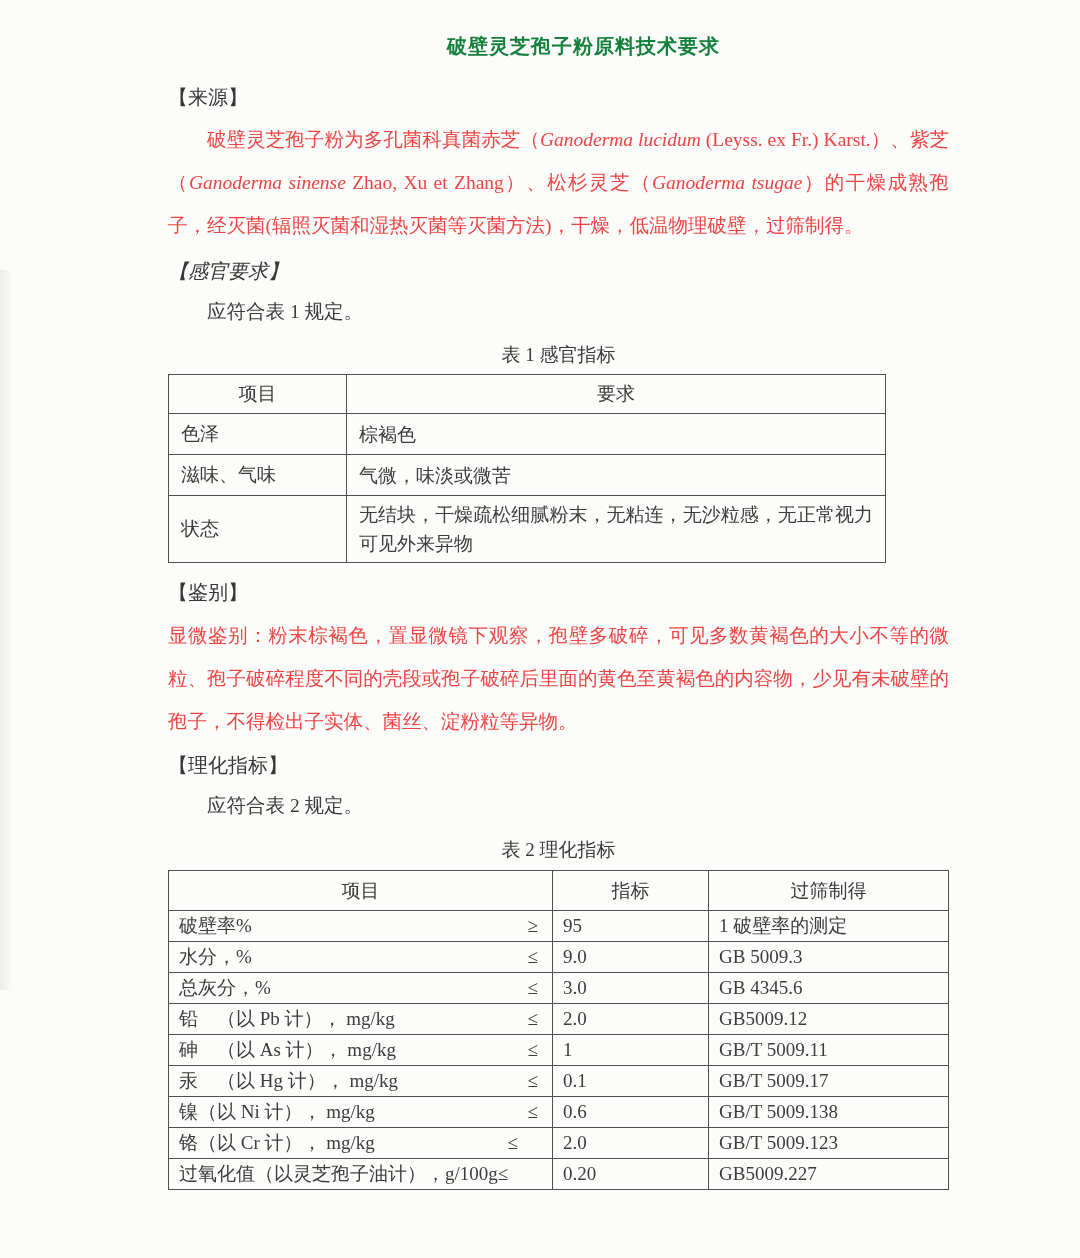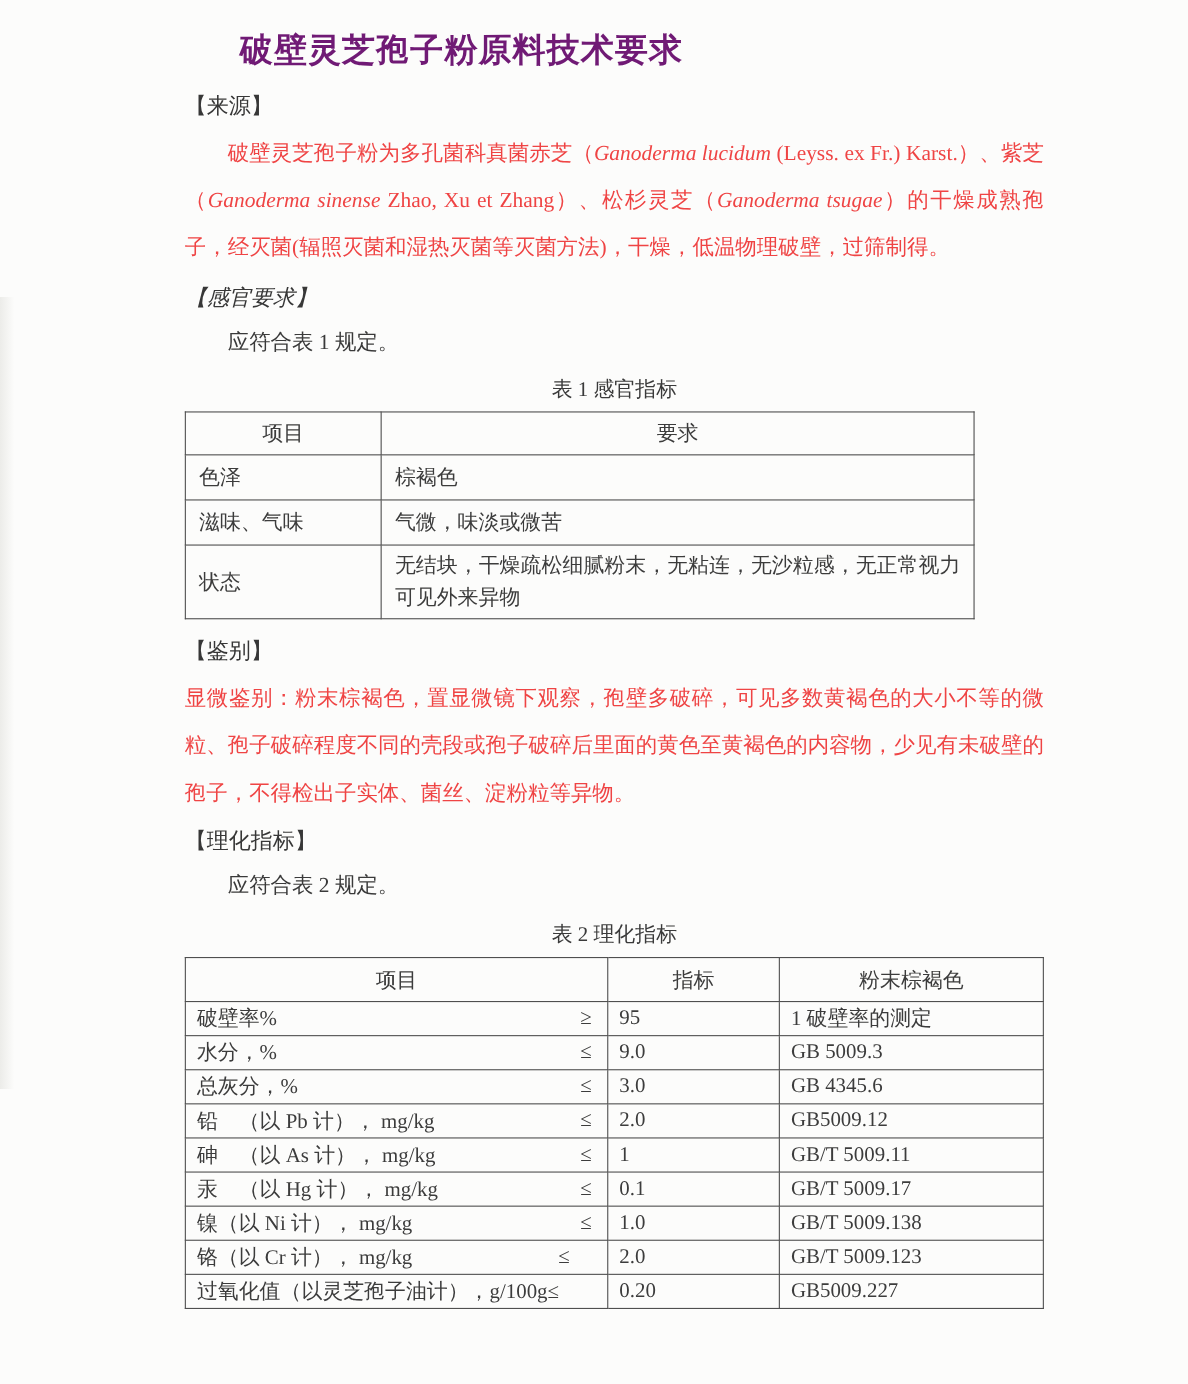--- a/index.html
+++ b/index.html
@@ -23,23 +23,24 @@
     content: "";
     position: absolute;
     left: 0; top: 270px;
     width: 13px; height: 720px;
     background: linear-gradient(to right, #ecece9, rgba(255,255,255,0));
     pointer-events: none;
   }
   .doc-title {
     font-family: "Liberation Sans", "DejaVu Sans", sans-serif;
     font-weight: bold;
-    font-size: 30px;
+    font-size: 20px;
     line-height: 36px;
-    color: #701a75;
+    color: #15803d;
+    text-align: center;
     margin: 4px 0 0 50px;
     letter-spacing: 1px;
   }
   .sec-heading {
     font-size: 20px;
     line-height: 27px;
     color: #373737;
   }
   .mt-source  { margin-top: 20px; }
   .mt-sensory { margin-top: 11px; font-style: italic; }
@@ -155,21 +156,21 @@
   <table class="t2">
     <colgroup>
         <col class="c-item">
         <col class="c-val">
         <col>
       </colgroup>
     <thead>
       <tr>
         <th>项目</th>
         <th>指标</th>
-        <th>粉末棕褐色</th>
+        <th>过筛制得</th>
       </tr>
     </thead>
     <tbody>
       <tr>
         <td class="cell-item">
             <div class="item-wrap">
               <span class="item">破壁率%</span>
               <span class="sym">≥</span>
             </div>
           </td>
@@ -226,21 +227,21 @@
         <td>0.1</td>
         <td>GB/T 5009.17</td>
       </tr>
       <tr>
         <td class="cell-item">
             <div class="item-wrap">
               <span class="item">镍（以 Ni 计）， mg/kg</span>
               <span class="sym">≤</span>
             </div>
           </td>
-        <td>1.0</td>
+        <td>0.6</td>
         <td>GB/T 5009.138</td>
       </tr>
       <tr>
         <td class="cell-item">
             <div class="item-wrap">
               <span class="item">铬（以 Cr 计）， mg/kg</span>
               <span class="sym">≤</span>
             </div>
           </td>
         <td>2.0</td>

